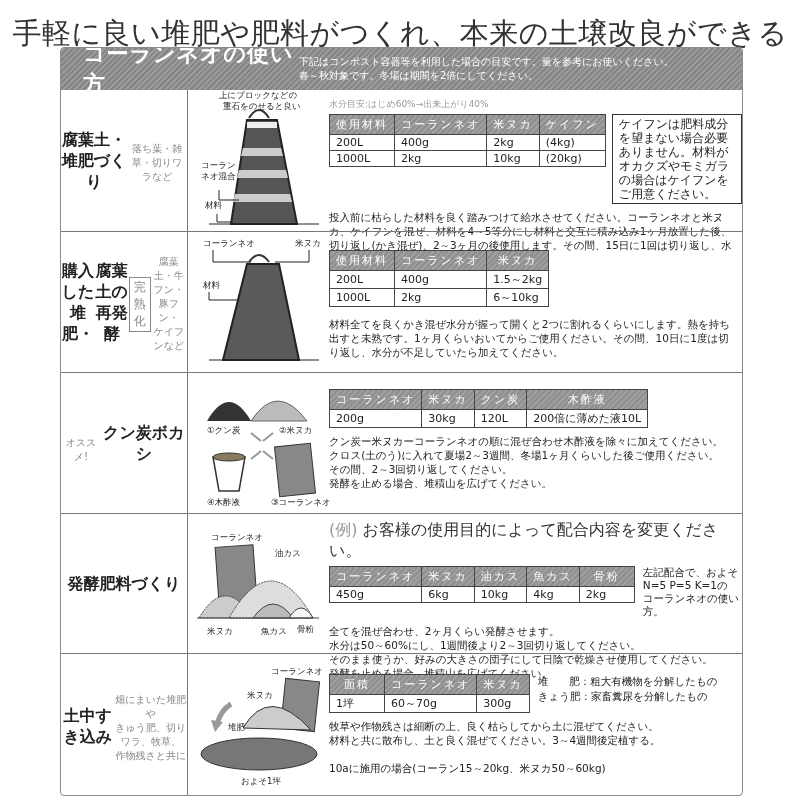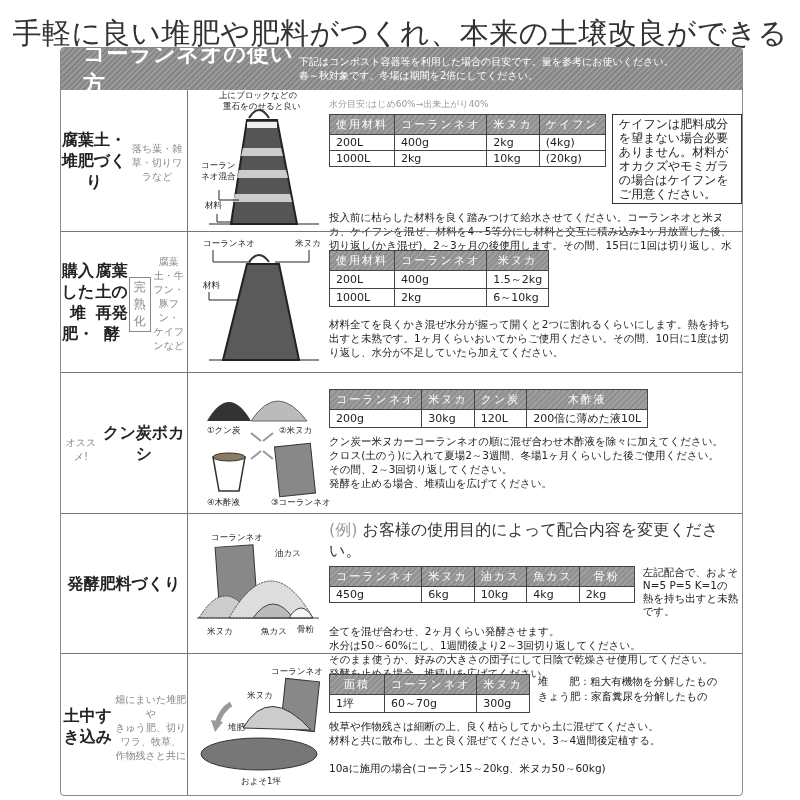--- a/index.html
+++ b/index.html
@@ -265,21 +265,21 @@
             <td>6kg</td>
             <td>10kg</td>
             <td>4kg</td>
             <td>2kg</td>
           </tr>
         </tbody>
           </table>
         <div class="side-note">
           <div>左記配合で、およそ</div>
           <div>N=5 P=5 K=1の</div>
-          <div>熱を持ち出すと未熟です。</div>
+          <div>コーランネオの使い方。</div>
         </div>
       </div>
       <div class="desc">
         <div>全てを混ぜ合わせ、2ヶ月くらい発酵させます。</div>
         <div>水分は50～60%にし、1週間後より2～3回切り返してください。</div>
         <div>そのまま使うか、好みの大きさの団子にして日陰で乾燥させ使用してください。</div>
         <div>発酵を止める場合、堆積山を広げてください。</div>
       </div>
     </div>
   </div>

